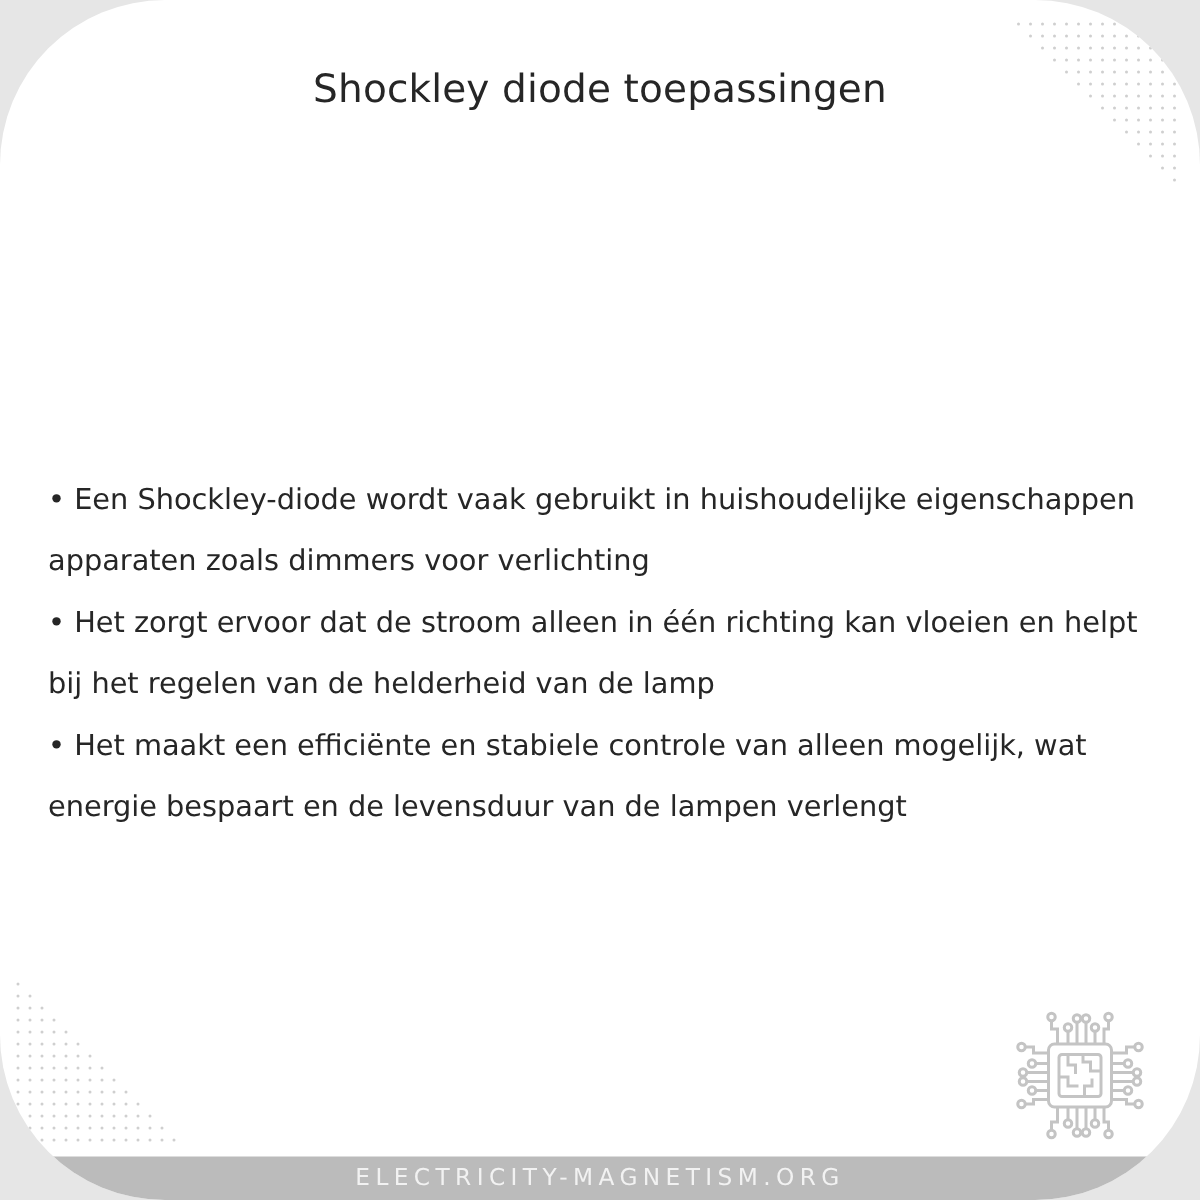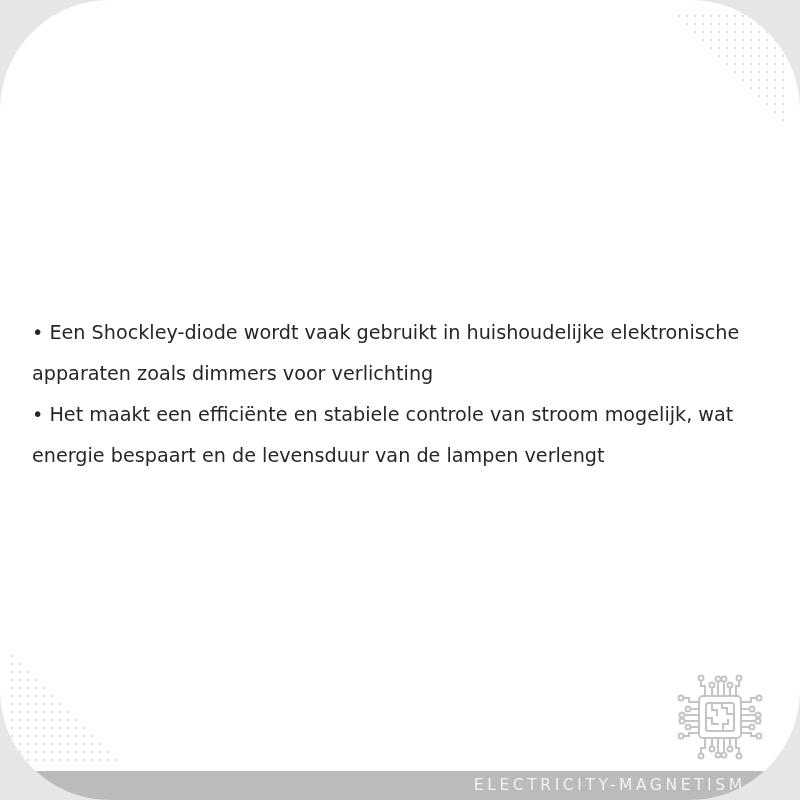--- a/index.html
+++ b/index.html
@@ -84,21 +84,21 @@
       width: 90px;
       height: 90px;
     }
     .footer {
       position: absolute;
       left: 0;
       top: 771px;
       width: 800px;
       height: 29px;
       background: #bbbbbb;
-      text-align: right;
+      text-align: center;
       font-family: "DejaVu Sans", "Liberation Sans", sans-serif;
       font-size: 15.5px;
       line-height: 29px;
       letter-spacing: 3.6px;
       color: #f2f2f2;
     }
   </style>
 </head>
 <body>
 
@@ -312,26 +312,28 @@
       <span style="left: 59px; top: 759px;"></span>
       <span style="left: 67px; top: 759px;"></span>
       <span style="left: 75px; top: 759px;"></span>
       <span style="left: 83px; top: 759px;"></span>
       <span style="left: 91px; top: 759px;"></span>
       <span style="left: 99px; top: 759px;"></span>
       <span style="left: 107px; top: 759px;"></span>
       <span style="left: 115px; top: 759px;"></span>
     </div>
 
+  <div class="title">Shockley diode toepassingen</div>
 
 
 
   <div class="examples">
-    <span class="item">• Een Shockley-diode wordt vaak gebruikt in huishoudelijke elektronische apparaten zoals dimmers voor verlichting</span>
-    <span class="item">• Het maakt een efficiënte en stabiele controle van stroom mogelijk, wat energie bespaart en de levensduur van de lampen verlengt</span>
+    <span class="item">• Een Shockley-diode wordt vaak gebruikt in huishoudelijke eigenschappen apparaten zoals dimmers voor verlichting</span>
+    <span class="item">• Het zorgt ervoor dat de stroom alleen in één richting kan vloeien en helpt bij het regelen van de helderheid van de lamp</span>
+    <span class="item">• Het maakt een efficiënte en stabiele controle van alleen mogelijk, wat energie bespaart en de levensduur van de lampen verlengt</span>
   </div>
 
   <div class="chip-icon">
     <svg width="90" height="90" viewBox="0 0 90 90" fill="none" stroke="#c4c4c4" stroke-width="2">
 
       <rect x="24" y="24" width="42" height="42" rx="4"></rect>
       <rect x="31" y="31" width="28" height="28" rx="2"></rect>
 
       <path d="M37 31 V38 H42 V44"></path>
       <path d="M47 31 V36 H52 V42 H59"></path>

